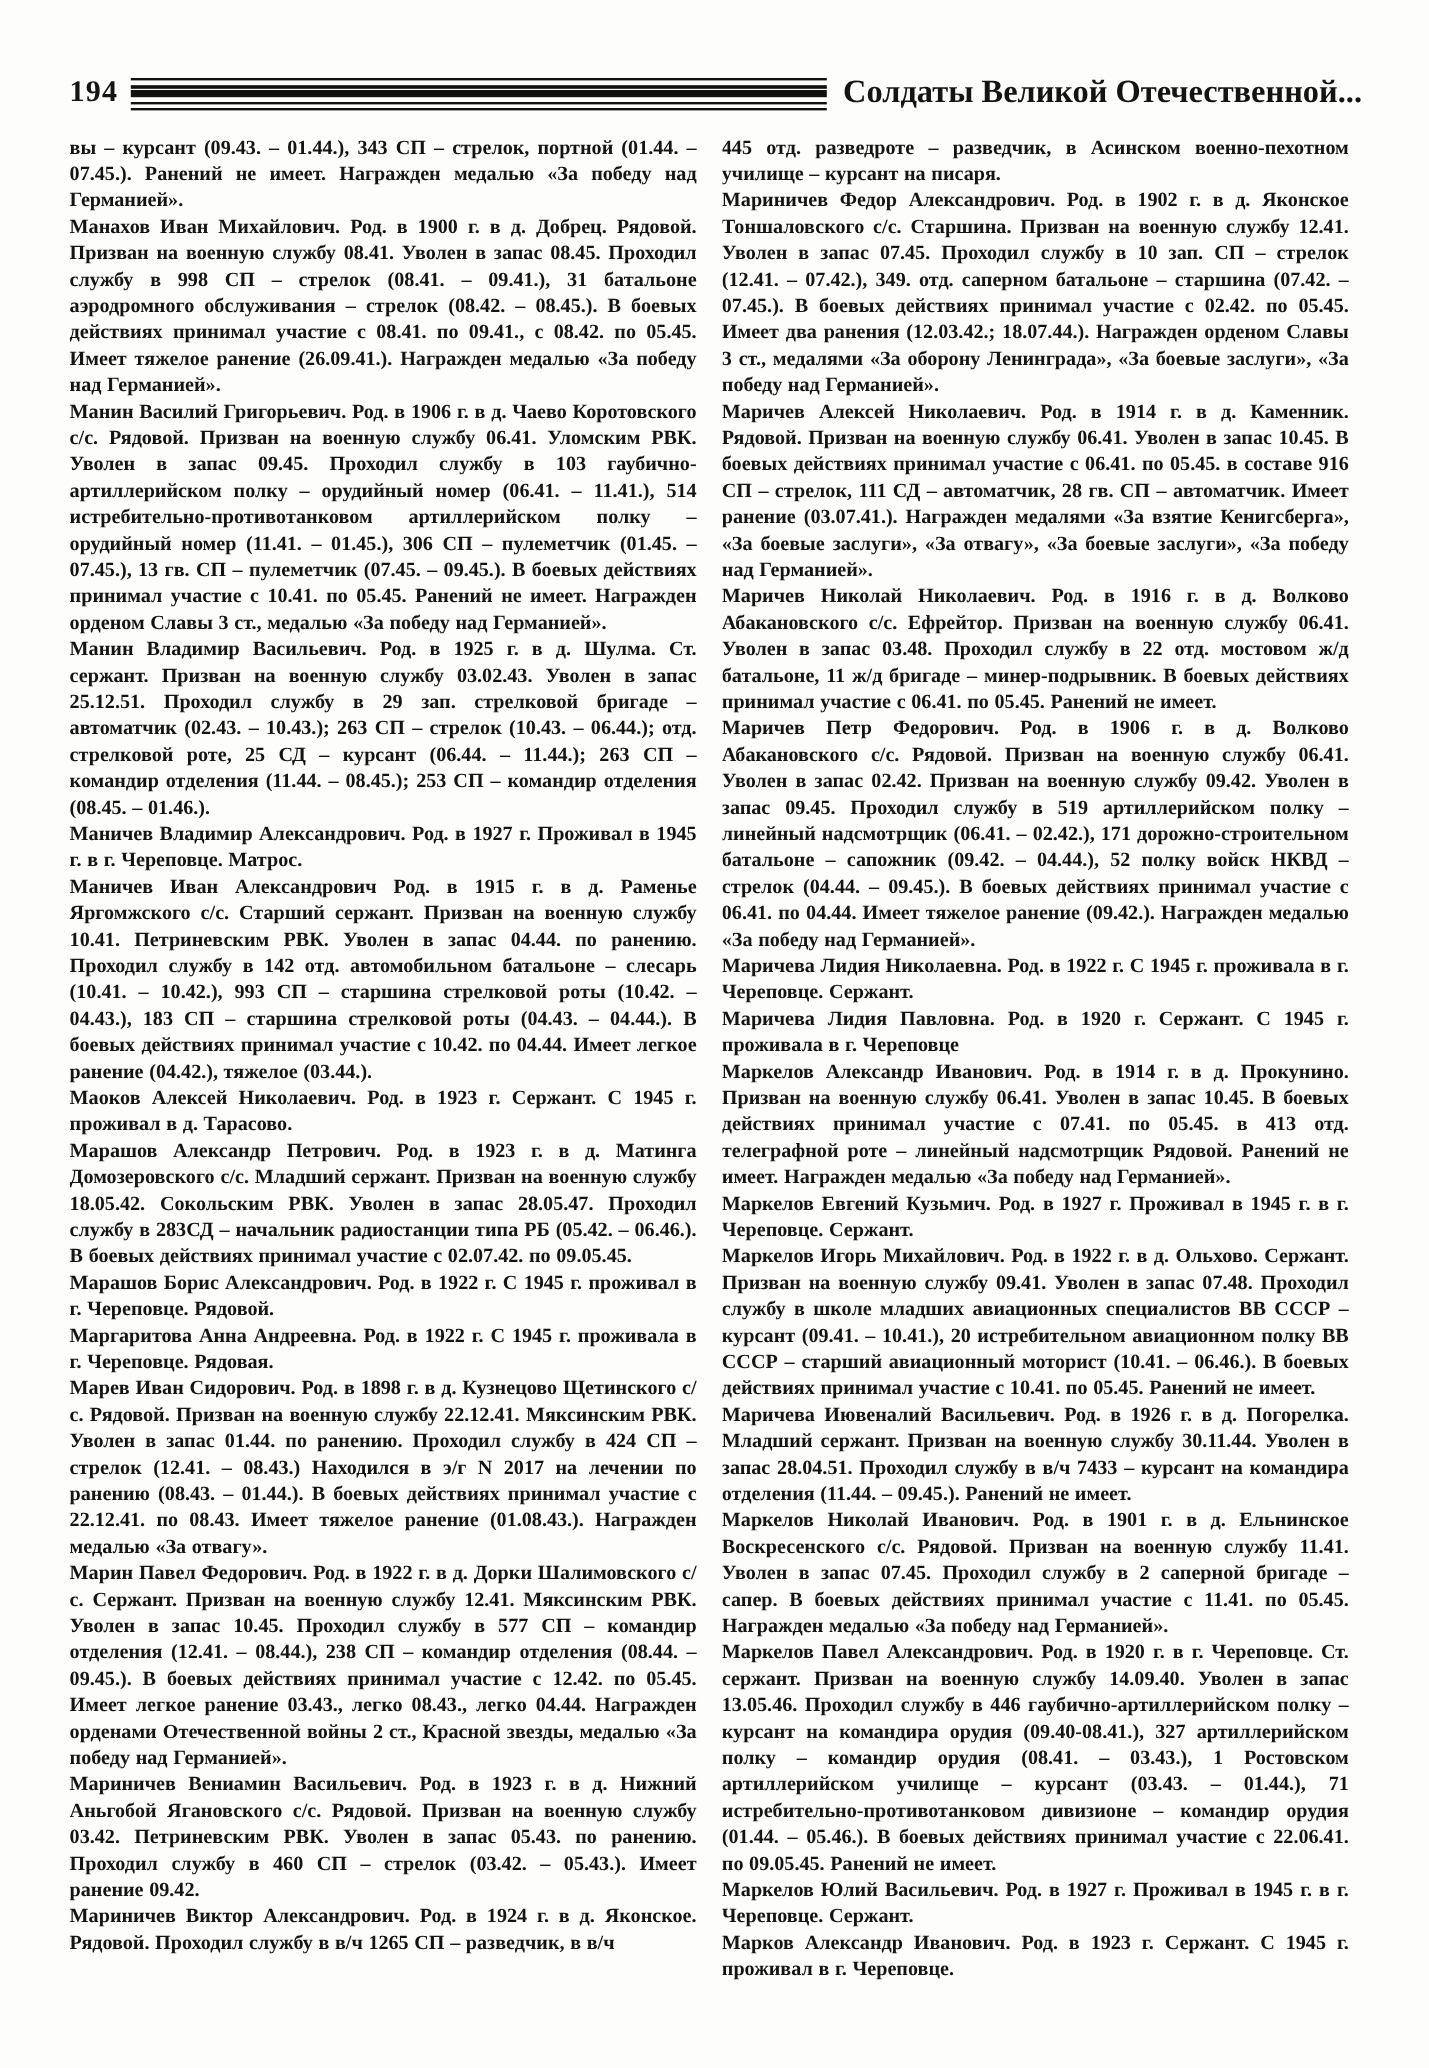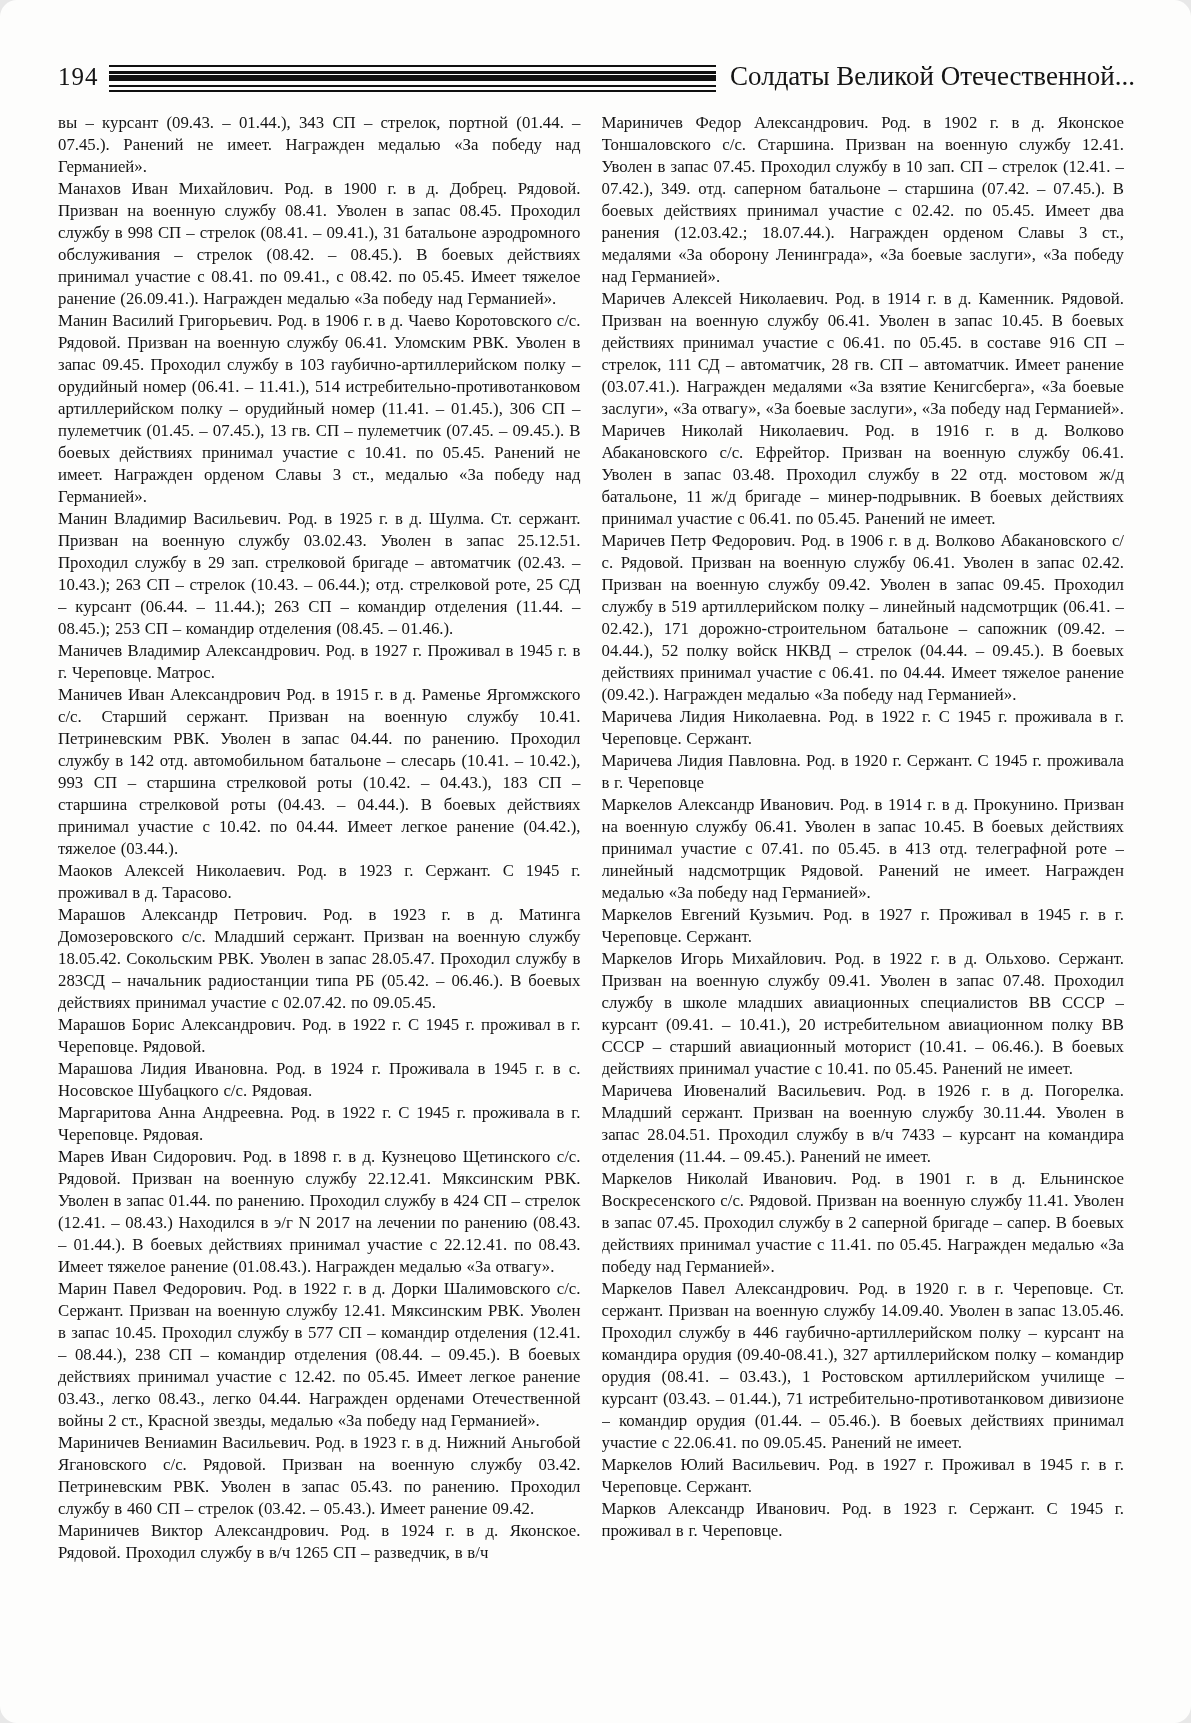--- a/index.html
+++ b/index.html
@@ -4,23 +4,22 @@
 <style>
   html, body { margin: 0; padding: 0; background: #e8e8e8; }
   .page {
     position: relative;
     width: 1191px;
     height: 1723px;
     margin: 0 auto;
     background: #fdfdfc;
     color: #141414;
     font-family: "Liberation Serif", "DejaVu Serif", serif;
-    font-weight: 400;
+    font-weight: 700;
     overflow: hidden;
-    border-radius: 17px;
   }
   
   .header {
     position: absolute;
     top: 56px;
     left: 58px;
     right: 56px;
     height: 40px;
     display: flex;
     align-items: center;
@@ -92,29 +91,29 @@
     <div class="col">
       <p class="entry"><span class="entry-name"></span><span class="entry-text">вы – курсант (09.43. – 01.44.), 343 СП – стрелок, портной (01.44. – 07.45.). Ранений не имеет. Награжден медалью «За победу над Германией».</span></p>
       <p class="entry"><span class="entry-name">Манахов Иван Михайлович.</span><span class="entry-text">Род. в 1900 г. в д. Добрец. Рядовой. Призван на военную службу 08.41. Уволен в запас 08.45. Проходил службу в 998 СП – стрелок (08.41. – 09.41.), 31 батальоне аэродромного обслуживания – стрелок (08.42. – 08.45.). В боевых действиях принимал участие с 08.41. по 09.41., с 08.42. по 05.45. Имеет тяжелое ранение (26.09.41.). Награжден медалью «За победу над Германией».</span></p>
       <p class="entry"><span class="entry-name">Манин Василий Григорьевич.</span><span class="entry-text">Род. в 1906 г. в д. Чаево Коротовского с/с. Рядовой. Призван на военную службу 06.41. Уломским РВК. Уволен в запас 09.45. Проходил службу в 103 гаубично-артиллерийском полку – орудийный номер (06.41. – 11.41.), 514 истребительно-противотанковом артиллерийском полку – орудийный номер (11.41. – 01.45.), 306 СП – пулеметчик (01.45. – 07.45.), 13 гв. СП – пулеметчик (07.45. – 09.45.). В боевых действиях принимал участие с 10.41. по 05.45. Ранений не имеет. Награжден орденом Славы 3 ст., медалью «За победу над Германией».</span></p>
       <p class="entry"><span class="entry-name">Манин Владимир Васильевич.</span><span class="entry-text">Род. в 1925 г. в д. Шулма. Ст. сержант. Призван на военную службу 03.02.43. Уволен в запас 25.12.51. Проходил службу в 29 зап. стрелковой бригаде – автоматчик (02.43. – 10.43.); 263 СП – стрелок (10.43. – 06.44.); отд. стрелковой роте, 25 СД – курсант (06.44. – 11.44.); 263 СП – командир отделения (11.44. – 08.45.); 253 СП – командир отделения (08.45. – 01.46.).</span></p>
       <p class="entry"><span class="entry-name">Маничев Владимир Александрович.</span><span class="entry-text">Род. в 1927 г. Проживал в 1945 г. в г. Череповце. Матрос.</span></p>
       <p class="entry"><span class="entry-name">Маничев Иван Александрович</span><span class="entry-text">Род. в 1915 г. в д. Раменье Яргомжского с/с. Старший сержант. Призван на военную службу 10.41. Петриневским РВК. Уволен в запас 04.44. по ранению. Проходил службу в 142 отд. автомобильном батальоне – слесарь (10.41. – 10.42.), 993 СП – старшина стрелковой роты (10.42. – 04.43.), 183 СП – старшина стрелковой роты (04.43. – 04.44.). В боевых действиях принимал участие с 10.42. по 04.44. Имеет легкое ранение (04.42.), тяжелое (03.44.).</span></p>
       <p class="entry"><span class="entry-name">Маоков Алексей Николаевич.</span><span class="entry-text">Род. в 1923 г. Сержант. С 1945 г. проживал в д. Тарасово.</span></p>
       <p class="entry"><span class="entry-name">Марашов Александр Петрович.</span><span class="entry-text">Род. в 1923 г. в д. Матинга Домозеровского с/с. Младший сержант. Призван на военную службу 18.05.42. Сокольским РВК. Уволен в запас 28.05.47. Проходил службу в 283СД – начальник радиостанции типа РБ (05.42. – 06.46.). В боевых действиях принимал участие с 02.07.42. по 09.05.45.</span></p>
       <p class="entry"><span class="entry-name">Марашов Борис Александрович.</span><span class="entry-text">Род. в 1922 г. С 1945 г. проживал в г. Череповце. Рядовой.</span></p>
-      <p class="entry"><span class="entry-name">Марашова Лидия Ивановна.</span><span class="entry-text">Род. в 1924 г. Проживала в 1945 г. в с. Носовское Шубацкого с/с. Рядовая.</span></p>
       <p class="entry"><span class="entry-name">Маргаритова Анна Андреевна.</span><span class="entry-text">Род. в 1922 г. С 1945 г. проживала в г. Череповце. Рядовая.</span></p>
       <p class="entry"><span class="entry-name">Марев Иван Сидорович.</span><span class="entry-text">Род. в 1898 г. в д. Кузнецово Щетинского с/с. Рядовой. Призван на военную службу 22.12.41. Мяксинским РВК. Уволен в запас 01.44. по ранению. Проходил службу в 424 СП – стрелок (12.41. – 08.43.) Находился в э/г N 2017 на лечении по ранению (08.43. – 01.44.). В боевых действиях принимал участие с 22.12.41. по 08.43. Имеет тяжелое ранение (01.08.43.). Награжден медалью «За отвагу».</span></p>
       <p class="entry"><span class="entry-name">Марин Павел Федорович.</span><span class="entry-text">Род. в 1922 г. в д. Дорки Шалимовского с/с. Сержант. Призван на военную службу 12.41. Мяксинским РВК. Уволен в запас 10.45. Проходил службу в 577 СП – командир отделения (12.41. – 08.44.), 238 СП – командир отделения (08.44. – 09.45.). В боевых действиях принимал участие с 12.42. по 05.45. Имеет легкое ранение 03.43., легко 08.43., легко 04.44. Награжден орденами Отечественной войны 2 ст., Красной звезды, медалью «За победу над Германией».</span></p>
       <p class="entry"><span class="entry-name">Мариничев Вениамин Васильевич.</span><span class="entry-text">Род. в 1923 г. в д. Нижний Аньгобой Ягановского с/с. Рядовой. Призван на военную службу 03.42. Петриневским РВК. Уволен в запас 05.43. по ранению. Проходил службу в 460 СП – стрелок (03.42. – 05.43.). Имеет ранение 09.42.</span></p>
       <p class="entry"><span class="entry-name">Мариничев Виктор Александрович.</span><span class="entry-text">Род. в 1924 г. в д. Яконское. Рядовой. Проходил службу в в/ч 1265 СП – разведчик, в в/ч</span></p>
     </div>
 
     <div class="col">
+      <p class="entry"><span class="entry-name"></span><span class="entry-text">445 отд. разведроте – разведчик, в Асинском военно-пехотном училище – курсант на писаря.</span></p>
       <p class="entry"><span class="entry-name">Мариничев Федор Александрович.</span><span class="entry-text">Род. в 1902 г. в д. Яконское Тоншаловского с/с. Старшина. Призван на военную службу 12.41. Уволен в запас 07.45. Проходил службу в 10 зап. СП – стрелок (12.41. – 07.42.), 349. отд. саперном батальоне – старшина (07.42. – 07.45.). В боевых действиях принимал участие с 02.42. по 05.45. Имеет два ранения (12.03.42.; 18.07.44.). Награжден орденом Славы 3 ст., медалями «За оборону Ленинграда», «За боевые заслуги», «За победу над Германией».</span></p>
       <p class="entry"><span class="entry-name">Маричев Алексей Николаевич.</span><span class="entry-text">Род. в 1914 г. в д. Каменник. Рядовой. Призван на военную службу 06.41. Уволен в запас 10.45. В боевых действиях принимал участие с 06.41. по 05.45. в составе 916 СП – стрелок, 111 СД – автоматчик, 28 гв. СП – автоматчик. Имеет ранение (03.07.41.). Награжден медалями «За взятие Кенигсберга», «За боевые заслуги», «За отвагу», «За боевые заслуги», «За победу над Германией».</span></p>
       <p class="entry"><span class="entry-name">Маричев Николай Николаевич.</span><span class="entry-text">Род. в 1916 г. в д. Волково Абакановского с/с. Ефрейтор. Призван на военную службу 06.41. Уволен в запас 03.48. Проходил службу в 22 отд. мостовом ж/д батальоне, 11 ж/д бригаде – минер-подрывник. В боевых действиях принимал участие с 06.41. по 05.45. Ранений не имеет.</span></p>
       <p class="entry"><span class="entry-name">Маричев Петр Федорович.</span><span class="entry-text">Род. в 1906 г. в д. Волково Абакановского с/с. Рядовой. Призван на военную службу 06.41. Уволен в запас 02.42. Призван на военную службу 09.42. Уволен в запас 09.45. Проходил службу в 519 артиллерийском полку – линейный надсмотрщик (06.41. – 02.42.), 171 дорожно-строительном батальоне – сапожник (09.42. – 04.44.), 52 полку войск НКВД – стрелок (04.44. – 09.45.). В боевых действиях принимал участие с 06.41. по 04.44. Имеет тяжелое ранение (09.42.). Награжден медалью «За победу над Германией».</span></p>
       <p class="entry"><span class="entry-name">Маричева Лидия Николаевна.</span><span class="entry-text">Род. в 1922 г. С 1945 г. проживала в г. Череповце. Сержант.</span></p>
       <p class="entry"><span class="entry-name">Маричева Лидия Павловна.</span><span class="entry-text">Род. в 1920 г. Сержант. С 1945 г. проживала в г. Череповце</span></p>
       <p class="entry"><span class="entry-name">Маркелов Александр Иванович.</span><span class="entry-text">Род. в 1914 г. в д. Прокунино. Призван на военную службу 06.41. Уволен в запас 10.45. В боевых действиях принимал участие с 07.41. по 05.45. в 413 отд. телеграфной роте – линейный надсмотрщик Рядовой. Ранений не имеет. Награжден медалью «За победу над Германией».</span></p>
       <p class="entry"><span class="entry-name">Маркелов Евгений Кузьмич.</span><span class="entry-text">Род. в 1927 г. Проживал в 1945 г. в г. Череповце. Сержант.</span></p>
       <p class="entry"><span class="entry-name">Маркелов Игорь Михайлович.</span><span class="entry-text">Род. в 1922 г. в д. Ольхово. Сержант. Призван на военную службу 09.41. Уволен в запас 07.48. Проходил службу в школе младших авиационных специалистов ВВ СССР – курсант (09.41. – 10.41.), 20 истребительном авиационном полку ВВ СССР – старший авиационный моторист (10.41. – 06.46.). В боевых действиях принимал участие с 10.41. по 05.45. Ранений не имеет.</span></p>
       <p class="entry"><span class="entry-name">Маричева Иювеналий Васильевич.</span><span class="entry-text">Род. в 1926 г. в д. Погорелка. Младший сержант. Призван на военную службу 30.11.44. Уволен в запас 28.04.51. Проходил службу в в/ч 7433 – курсант на командира отделения (11.44. – 09.45.). Ранений не имеет.</span></p>

